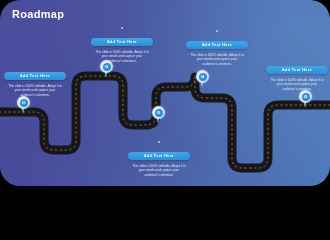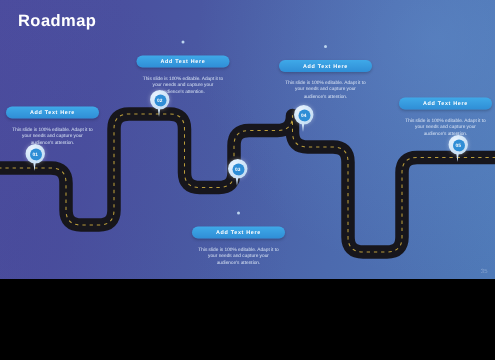--- a/index.html
+++ b/index.html
@@ -7,20 +7,21 @@
     padding: 0;
     background: #000;
   }
   #slide {
     position: relative;
     width: 330px;
     height: 186px;
     overflow: hidden;
     font-family: "Liberation Sans", sans-serif;
     background: linear-gradient(105deg, #4c4c9e 0%, #4a509f 22%, #4a5ca4 45%, #4c6aae 70%, #4f7ab8 100%);
+    border-radius: 20px;
   }
   
   #slide::before {
     content: "";
     position: absolute;
     inset: 0;
     background:
       radial-gradient(circle at 88% 14%, rgba(110,165,220,0.30) 0%, rgba(110,165,220,0) 48%),
       radial-gradient(circle at 6% 86%, rgba(70,70,150,0.35) 0%, rgba(70,70,150,0) 50%);
     pointer-events: none;

